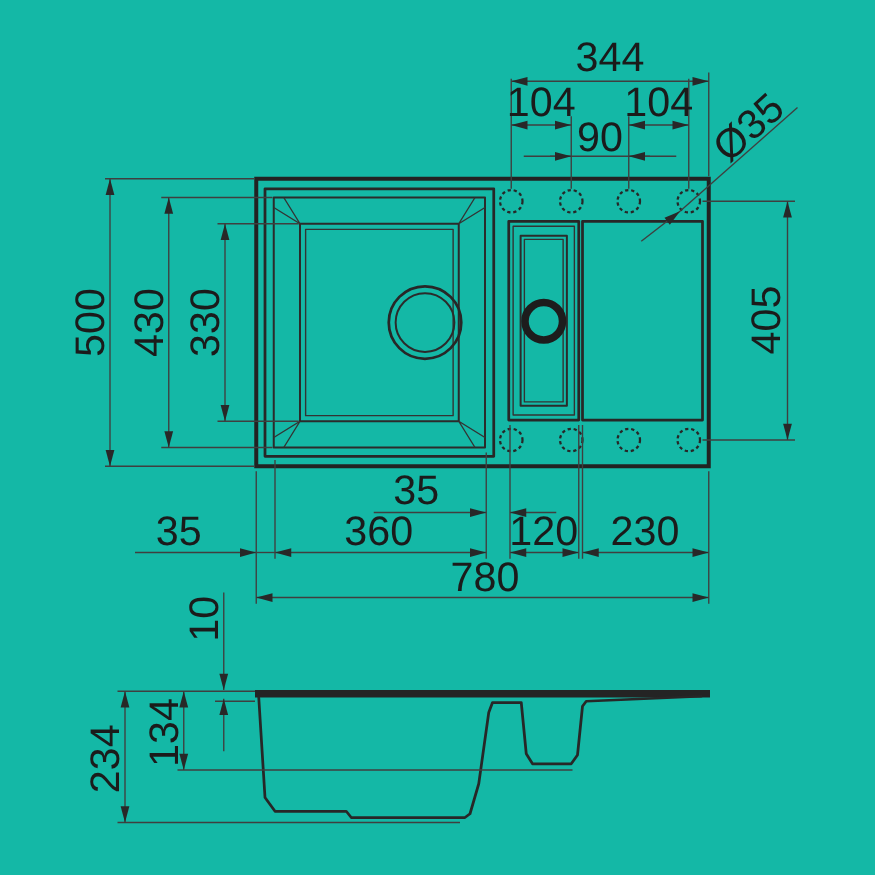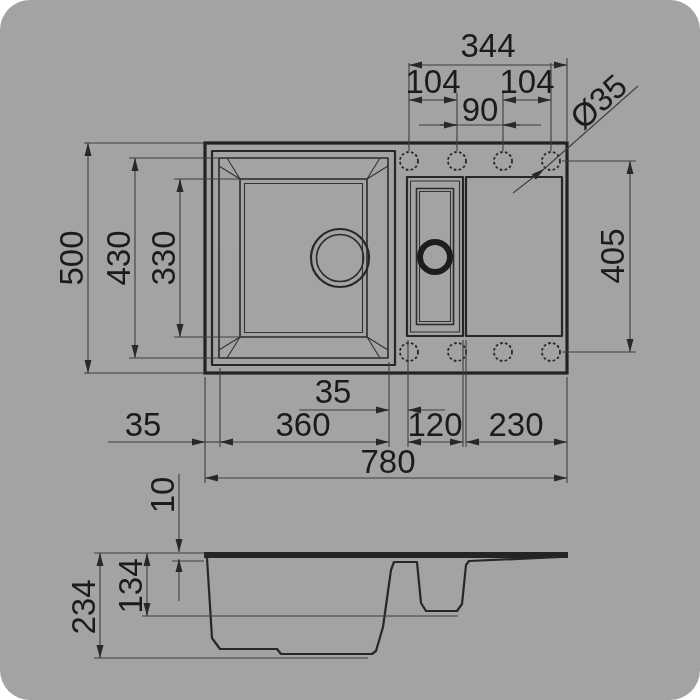--- a/index.html
+++ b/index.html
@@ -1,16 +1,16 @@
 <!DOCTYPE html>
 <html><head>
 <meta charset="utf-8">
 <style>
   html,body{margin:0;padding:0;background:#ffffff;}
-  .page{width:700px;height:700px;background:#a3a3a3;position:relative;overflow:hidden;border-radius:30px;}
+  .page{width:700px;height:700px;background:#14b8a6;position:relative;overflow:hidden;}
   svg{display:block;}
   
   .obj      {stroke:#272727;fill:none;stroke-width:2.2;stroke-linejoin:round;stroke-linecap:round;}
   .obj-thick{stroke:#222222;fill:none;stroke-width:3.2;stroke-linejoin:miter;}
   .obj-med  {stroke:#2b2b2b;fill:none;stroke-width:1.6;stroke-linejoin:round;}
   .obj-thin {stroke:#333333;fill:none;stroke-width:1.1;stroke-linejoin:round;}
   .hole     {stroke:#272727;fill:none;stroke-width:1.8;stroke-dasharray:2.6 2.3;}
   .drainring{stroke:#1d1d1d;fill:none;stroke-width:6;}
   
   .dim{stroke:#3f3f3f;fill:none;stroke-width:1.1;}

